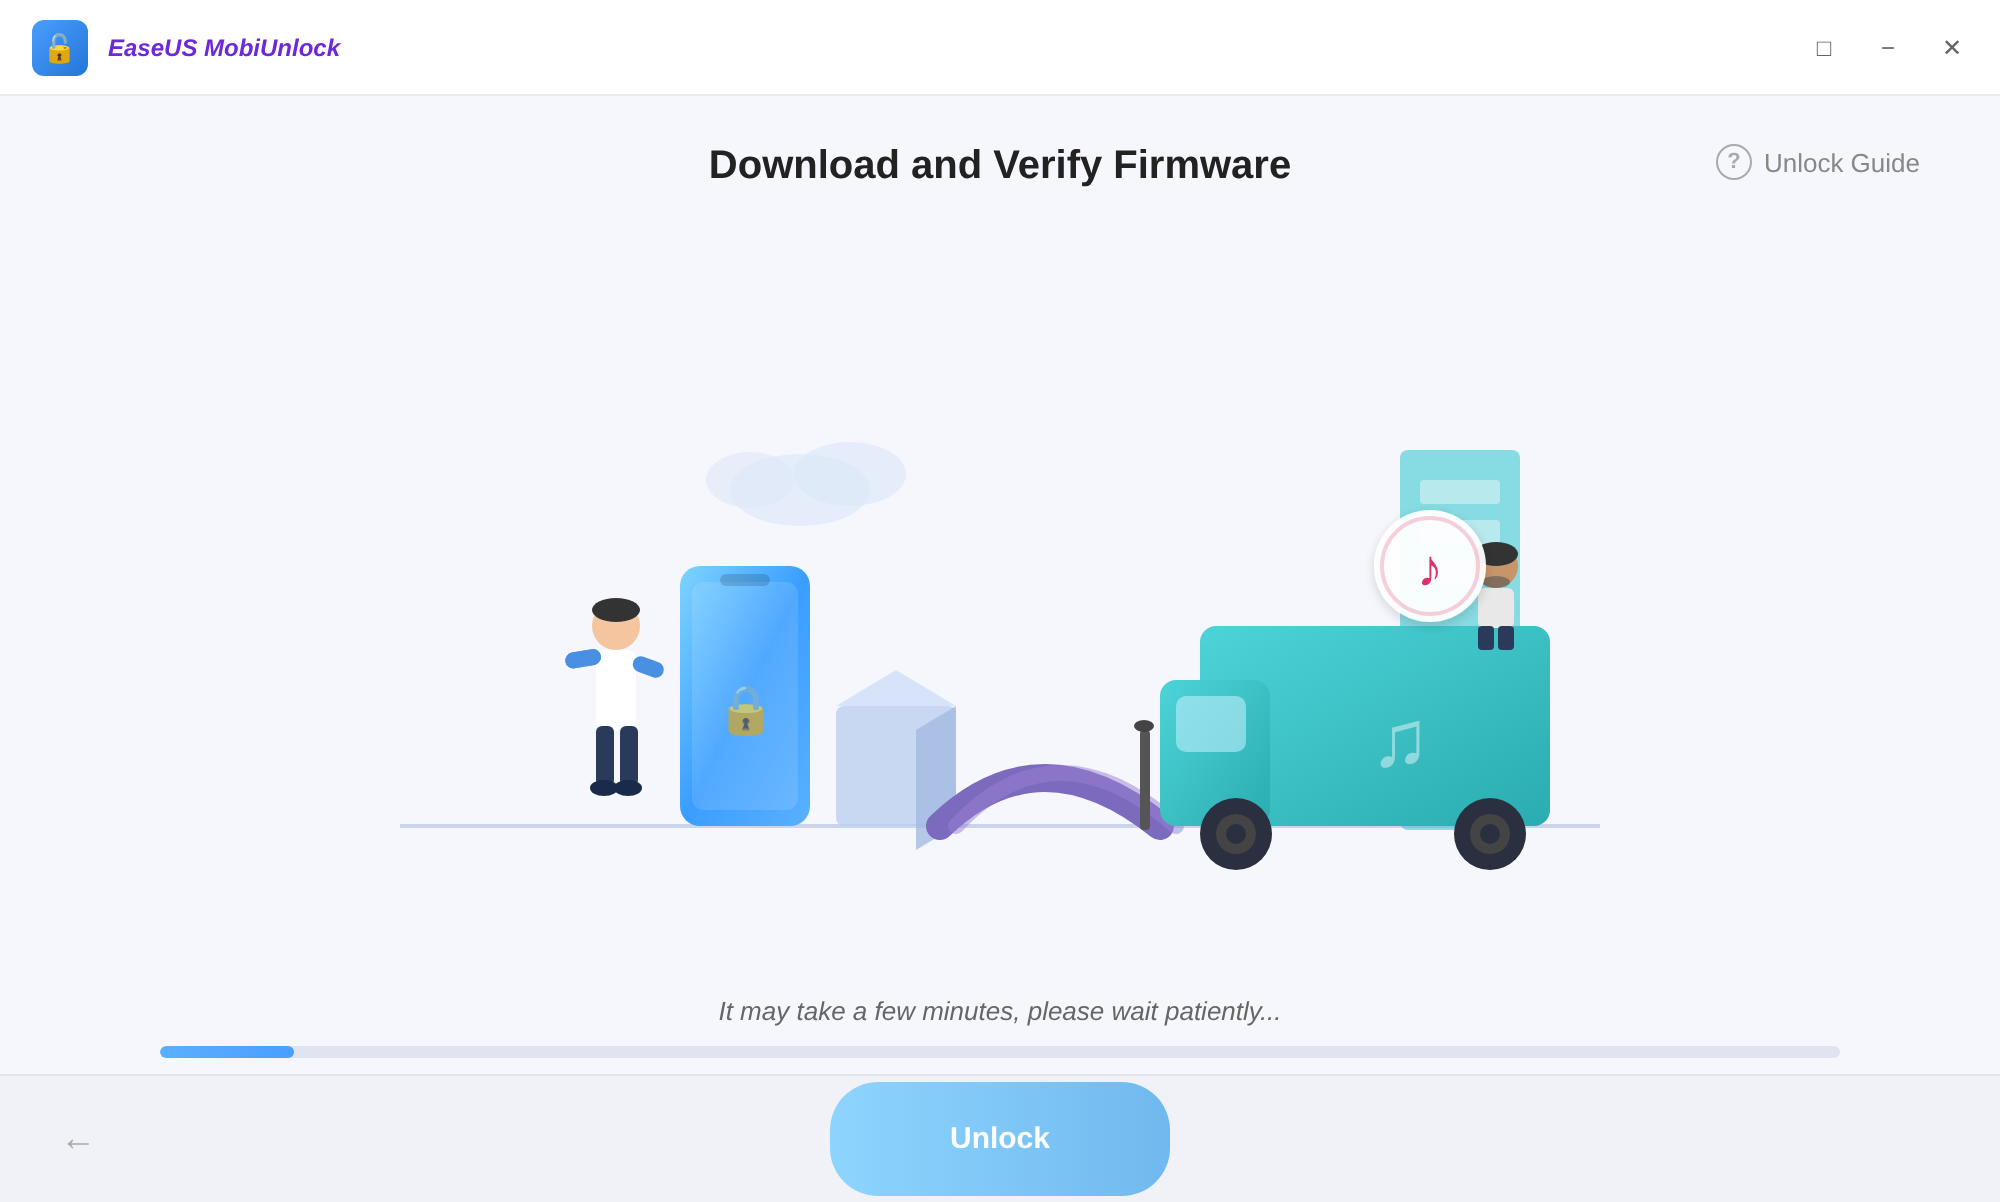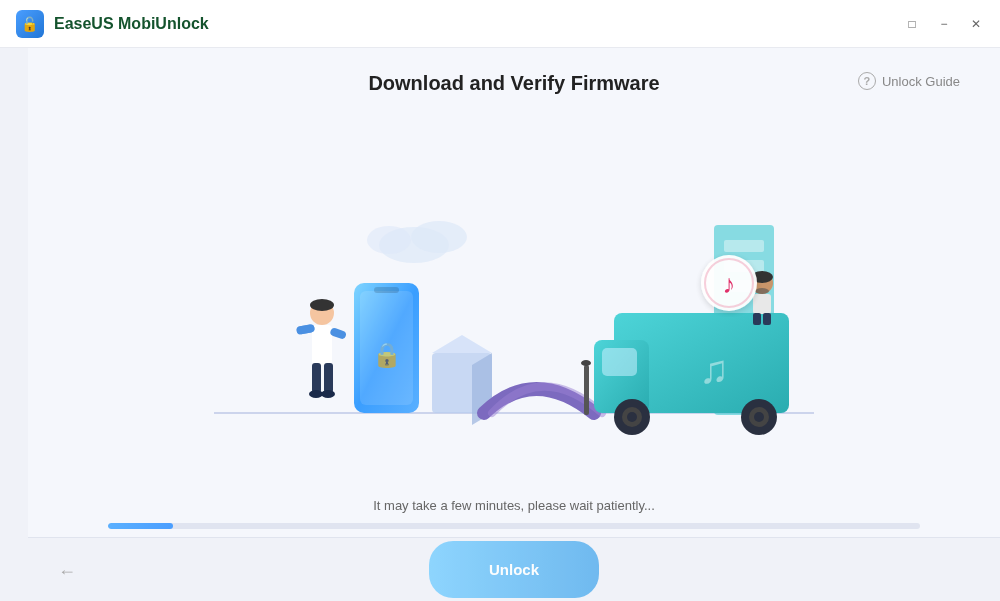--- a/index.html
+++ b/index.html
@@ -32,23 +32,24 @@
       height: 28px;
       background: linear-gradient(135deg, #4a9eff, #2176d6);
       border-radius: 6px;
       display: flex;
       align-items: center;
       justify-content: center;
       color: white;
       font-size: 14px;
     }
     .app-title {
-      font-size: 16px;
+      font-size: 12px;
       font-weight: 600;
-      color: #14532d;
+      color: #6d28d9;
+      font-style: italic;
     }
     .window-controls {
       display: flex;
       gap: 16px;
       align-items: center;
     }
     .win-btn {
       width: 16px;
       height: 16px;
       display: flex;
@@ -60,21 +61,20 @@
     }
 
     
     .main-content {
       background: #f5f7fc;
       height: calc(601px - 48px);
       display: flex;
       flex-direction: column;
       align-items: center;
       position: relative;
-      margin-left: 28px;
     }
 
     
     .header-area {
       width: 100%;
       display: flex;
       align-items: center;
       justify-content: center;
       padding: 24px 40px 16px;
       position: relative;
@@ -123,20 +123,21 @@
     
     .progress-area {
       width: 100%;
       padding: 0 80px 8px;
       text-align: center;
     }
     .progress-text {
       font-size: 13px;
       color: #666;
       margin-bottom: 10px;
+      font-style: italic;
     }
     .progress-track {
       width: 100%;
       height: 6px;
       background: #e0e4f0;
       border-radius: 3px;
       overflow: hidden;
     }
     .progress-fill {
       height: 100%;

